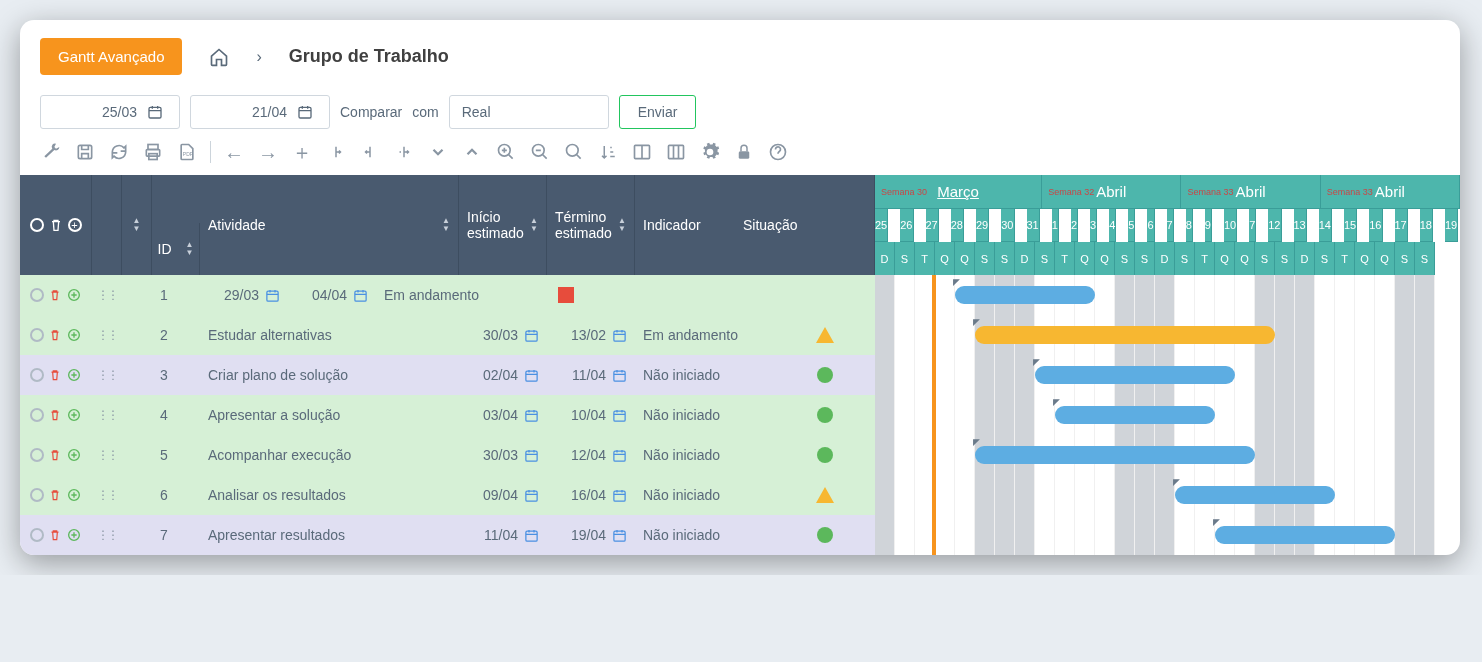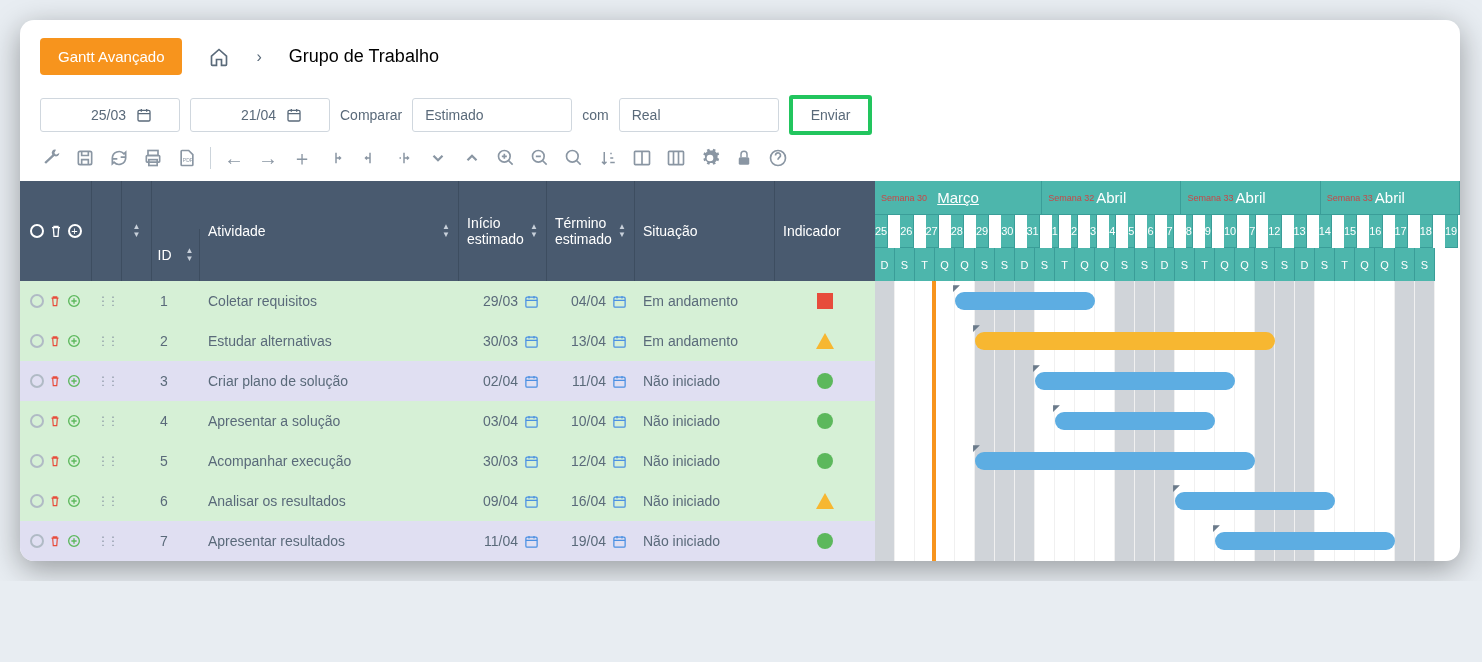--- a/index.html
+++ b/index.html
@@ -2,28 +2,28 @@
 <html><head>
 <meta charset="utf-8">
 <style>
 * { box-sizing: border-box; margin: 0; padding: 0; }
 body { font-family: -apple-system, BlinkMacSystemFont, 'Segoe UI', Arial, sans-serif; background: #e8edf2; padding: 20px; }
 .card { background: #fff; border-radius: 14px; box-shadow: 0 8px 30px rgba(0,0,0,0.35); overflow: hidden; width: 1440px; }
 .header { display: flex; align-items: center; padding: 18px 20px 10px; gap: 27px; }
 .btn-orange { background: #f7941d; color: #fff; border: none; padding: 10px 18px; border-radius: 4px; font-size: 15px; font-weight: 500; cursor: pointer; }
 .home-icon { width: 20px; height: 20px; color: #5a6a7a; display:flex; align-items:center; }
 .chevron { color: #5a6a7a; font-size: 16px; }
-.breadcrumb-text { font-weight: 400; color: #000000; font-size: 18px; }
+.breadcrumb-text { font-weight: 700; color: #404040; font-size: 18px; }
 .filter-row { display: flex; align-items: center; padding: 10px 20px 6px; gap: 10px; }
-.date-box { border: 1px solid #d0d7de; border-radius: 3px; padding: 8px 27px; display: flex; align-items: flex-start; gap: 10px; width: 140px; justify-content: flex-end; }
+.date-box { border: 1px solid #d0d7de; border-radius: 3px; padding: 8px 16px; display: flex; align-items: flex-start; gap: 10px; width: 140px; justify-content: flex-end; }
 .date-box span { color: #5a6a7a; font-size: 14px; }
 .cal-icon-sm { width: 16px; height: 16px; color: #4a90e2; }
 .filter-label { color: #5a6a7a; font-size: 14px; }
 .select-box { border: 1px solid #d0d7de; border-radius: 3px; padding: 8px 12px; width: 160px; color: #5a6a7a; font-size: 14px; cursor: pointer; }
-.btn-send { border: 4px solid #22c55e; background: #fff; padding: 8px 18px; border-radius: 3px; color: #5a6a7a; font-size: 14px; cursor: pointer; }
+.btn-send { border: 1px solid #22c55e; background: #fff; padding: 8px 18px; border-radius: 3px; color: #5a6a7a; font-size: 14px; cursor: pointer; }
 .toolbar { display: flex; align-items: center; padding: 6px 20px 12px; gap: 12px; }
 .tool-icon { width: 22px; height: 22px; color: #8a96a3; cursor: pointer; display:flex; align-items:center; justify-content:center; font-size: 20px; }
 .vdiv { width: 1px; height: 22px; background: #ccd4db; }
 .content { display: flex; }
 .grid-side { flex: 0 0 855px; }
 .gantt-side { flex: 1; overflow: hidden; }
 .grid-header { display: flex; background: #495a6f; color: #fff; height: 100px; }
 .gh-cell { border-right: 1px solid #3d4d60; display: flex; align-items: center; justify-content: center; padding: 8px; font-size: 14px; position: relative; }
 .gh-actions { width: 72px; flex-direction: row; gap: 4px; }
 .gh-drag { width: 30px; }
@@ -98,21 +98,20 @@
     <div class="date-box">
       <span>21/04</span>
       <span class="cal-icon-sm">
         <svg viewBox="0 0 24 24" width="16" height="16" fill="none" stroke="currentColor" stroke-width="2">
             <rect x="3" y="5" width="18" height="16" rx="2"></rect>
             <path d="M3 10h18M8 3v4M16 3v4"></path>
           </svg>
       </span>
     </div>
     <span class="filter-label">Comparar</span>
-    <div class="select-box">Estimado</div>
     <span class="filter-label">com</span>
     <div class="select-box">Real</div>
     <button class="btn-send">Enviar</button>
   </div>
 
   <div class="toolbar">
     <span class="tool-icon">
         <svg viewBox="0 0 24 24" width="20" height="20" fill="currentColor">
           <path d="M22 6a4 4 0 01-6 3.5L6 19l-2-2L13.5 8A4 4 0 0118 2l-2 4 2 2 4-2z"></path>
         </svg>
@@ -262,25 +261,25 @@
               <span>▼</span>
             </div>
           </div>
         <div class="gh-cell gh-date">
             <span style="text-align:left">Término estimado</span>
             <div class="sort-arrows">
               <span>▲</span>
               <span>▼</span>
             </div>
           </div>
+        <div class="gh-cell gh-indicator">
+            <span>Indicador</span>
+          </div>
         <div class="gh-cell gh-status">
             <span>Situação</span>
-          </div>
-        <div class="gh-cell gh-indicator">
-            <span>Indicador</span>
           </div>
       </div>
       <div id="grid-body">
           <div class="grid-row gr-green">
             <div class="gr-cell gr-actions">
               <span class="circle-icon"></span>
               <span>
                 <svg viewBox="0 0 24 24" width="14" height="14" fill="none" stroke="#e74c3c" stroke-width="2">
                   <path d="M6 7h12M9 7V5h6v2M8 7l1 13h6l1-13"></path>
                 </svg>
@@ -290,21 +289,20 @@
                   <circle cx="12" cy="12" r="8"></circle>
                   <path d="M12 8v8M8 12h8"></path>
                 </svg>
               </span>
             </div>
             <div class="gr-cell gr-drag">
               <span class="drag-dots">⋮⋮</span>
             </div>
             <div class="gr-cell gr-expand"></div>
             <div class="gr-cell gr-id">1</div>
-            <div class="gr-cell gr-activity">Coletar requisitos</div>
             <div class="gr-cell gr-date">
               <span>29/03</span>
               <svg viewBox="0 0 24 24" width="15" height="15" fill="none" stroke="#4a90e2" stroke-width="2">
                 <rect x="3" y="5" width="18" height="16" rx="2"></rect>
                 <path d="M3 10h18M8 3v4M16 3v4"></path>
               </svg>
             </div>
             <div class="gr-cell gr-date">
               <span>04/04</span>
               <svg viewBox="0 0 24 24" width="15" height="15" fill="none" stroke="#4a90e2" stroke-width="2">
@@ -339,21 +337,21 @@
             <div class="gr-cell gr-id">2</div>
             <div class="gr-cell gr-activity">Estudar alternativas</div>
             <div class="gr-cell gr-date">
               <span>30/03</span>
               <svg viewBox="0 0 24 24" width="15" height="15" fill="none" stroke="#4a90e2" stroke-width="2">
                 <rect x="3" y="5" width="18" height="16" rx="2"></rect>
                 <path d="M3 10h18M8 3v4M16 3v4"></path>
               </svg>
             </div>
             <div class="gr-cell gr-date">
-              <span>13/04</span>
+              <span>13/02</span>
               <svg viewBox="0 0 24 24" width="15" height="15" fill="none" stroke="#4a90e2" stroke-width="2">
                 <rect x="3" y="5" width="18" height="16" rx="2"></rect>
                 <path d="M3 10h18M8 3v4M16 3v4"></path>
               </svg>
             </div>
             <div class="gr-cell gr-status">Em andamento</div>
             <div class="gr-cell gr-indicator">
               <div class="ind-triangle"></div>
             </div>
           </div>

